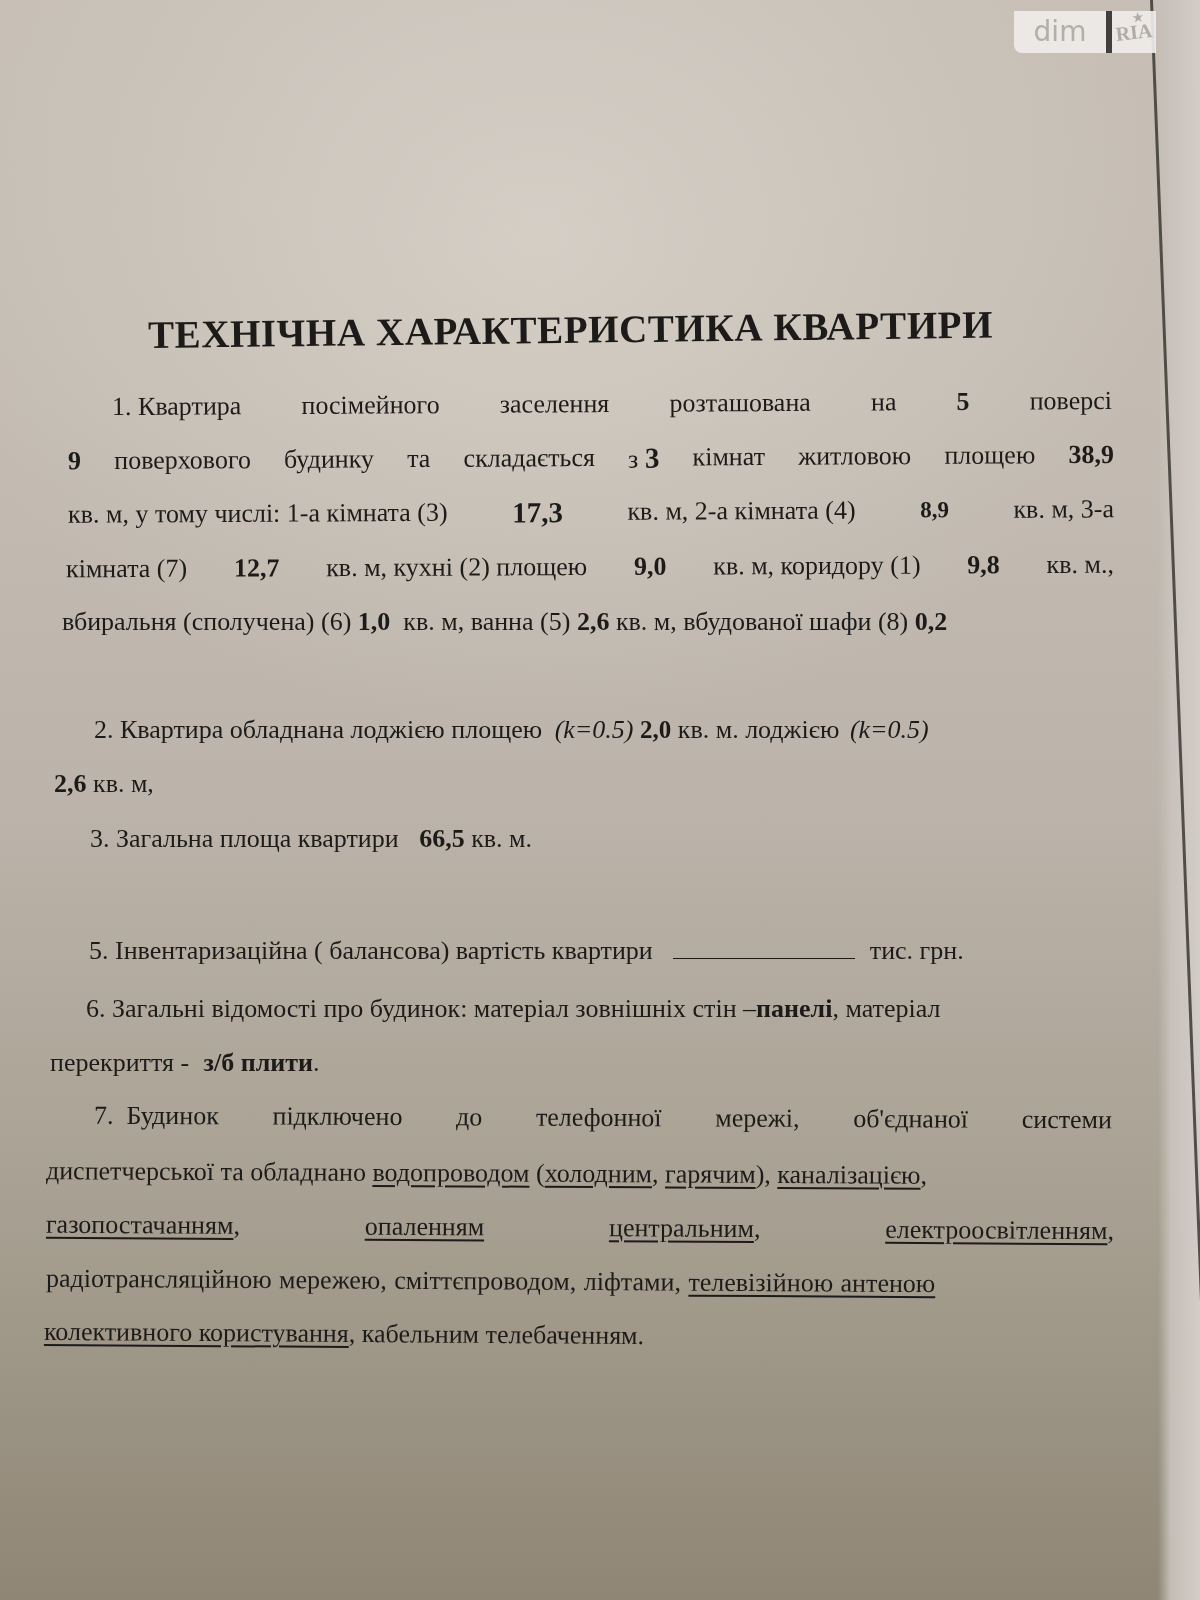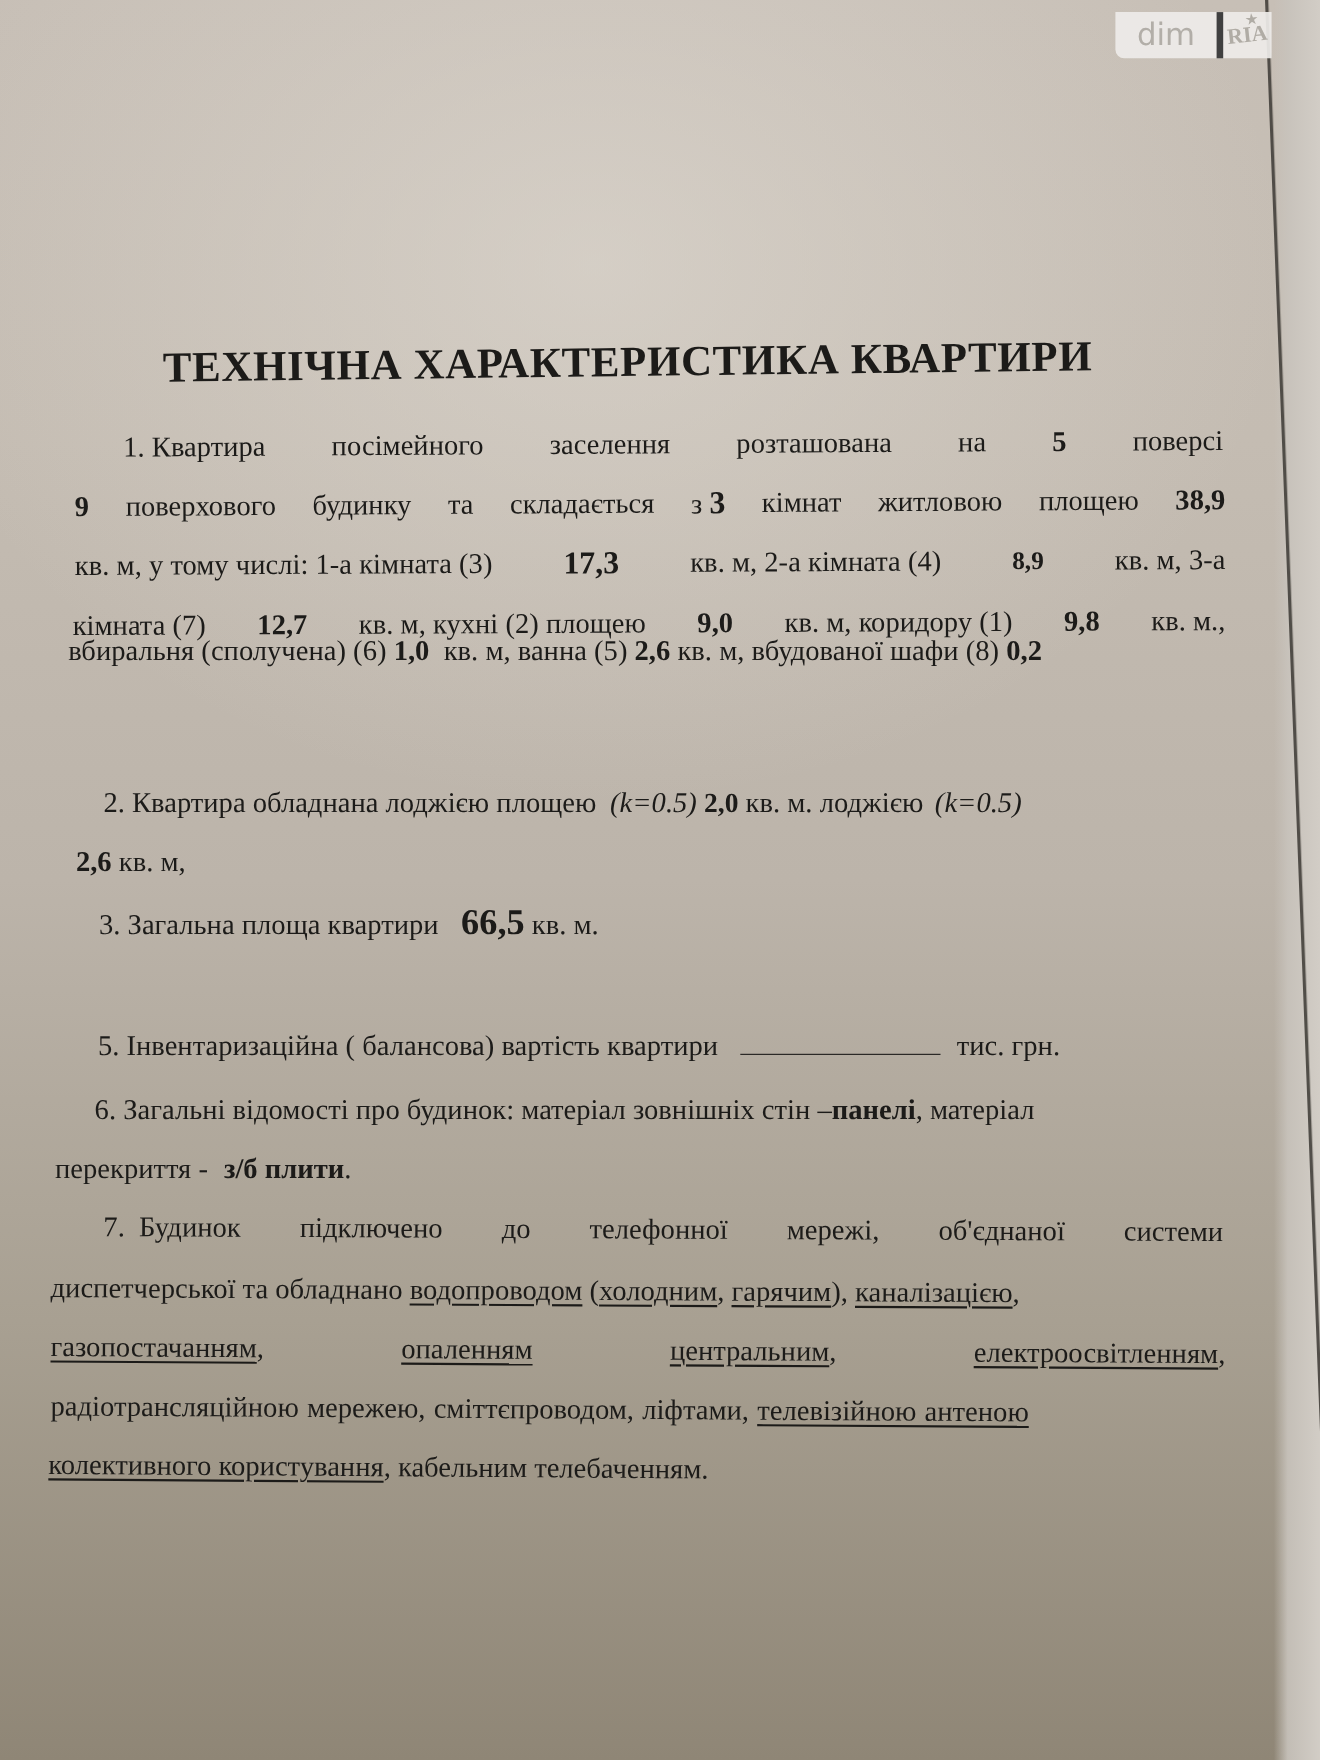--- a/index.html
+++ b/index.html
@@ -173,46 +173,46 @@
   <div class="line justify" style="top:551px; left:66px; width:1048px; transform:rotate(-0.25deg);">
     <span>кімната (7)</span>
     <span class="b">12,7</span>
     <span>кв. м, кухні (2) площею</span>
     <span class="b">9,0</span>
     <span>кв. м, коридору (1)</span>
     <span class="b">9,8</span>
     <span>кв. м.,</span>
   </div>
 
-  <div class="line" style="top:576px; left:62px; width:1040px;">
+  <div class="line" style="top:606px; left:62px; width:1040px;">
     <span>вбиральня (сполучена)  (6)</span>
     <span class="b">1,0</span>&nbsp;
     <span>кв. м, ванна (5)</span>
     <span class="b">2,6</span>
     <span>кв. м, вбудованої шафи (8)</span>
     <span class="b">0,2</span>
   </div>
 
 
   <div class="line" style="top:714px; left:94px; width:1012px;">
     <span>2. Квартира обладнана лоджією площею</span>
     <span class="i" style="margin-left:6px">(k=0.5)</span>
     <span class="b" style="font-size:25px">2,0</span>
     <span>кв. м. лоджією</span>
     <span class="i" style="margin-left:4px">(k=0.5)</span>
   </div>
 
-  <div class="line" style="top:768px; left:69px;">
+  <div class="line" style="top:768px; left:54px;">
     <span class="b">2,6</span>
     <span>кв. м,</span>
   </div>
 
   <div class="line" style="top:823px; left:90px;">
     <span>3. Загальна площа квартири</span>
-    <span class="b" style="margin-left:14px; font-size:33px">66,5</span>
+    <span class="b" style="margin-left:14px; font-size:26px">66,5</span>
     <span>кв. м.</span>
   </div>
 
 
   <div class="line" style="top:935px; left:89px;">
     <span>5. Інвентаризаційна ( балансова) вартість квартири</span>
     <span class="blank"></span>
     <span>тис. грн.</span>
   </div>
 

